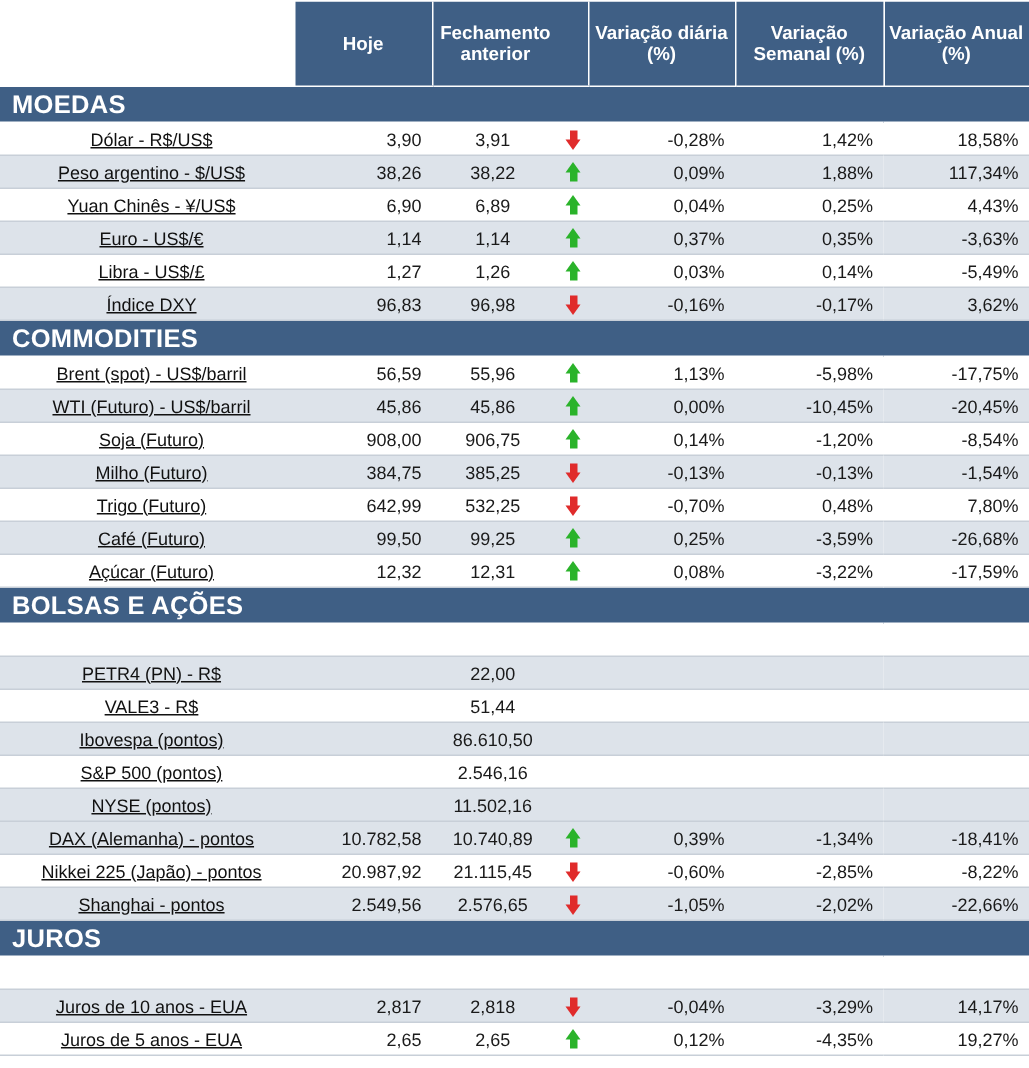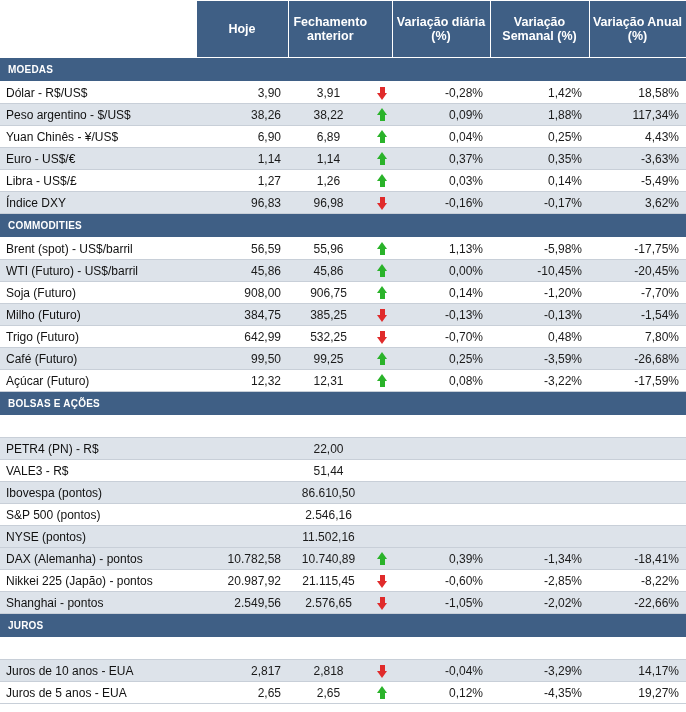--- a/index.html
+++ b/index.html
@@ -56,41 +56,42 @@
     border-right: none;
   }
   thead th.hoje-h { border-right: none; }
   thead th.prev-h { border-right: none; margin-top: 32px; }
 
   
   tr.section td {
     background: #3f5f85;
     color: #ffffff;
     font-weight: bold;
-    font-size: 10px;
+    font-size: 17px;
     height: 23px;
     padding: 0 0 0 8px;
     border-top: 1px solid #ffffff;
     border-bottom: 1px solid #ffffff;
     letter-spacing: 0.2px;
   }
 
   
   tr.data td {
     height: 21px;
     border-bottom: 1px solid #c8cfd8;
     font-size: 12px;
     vertical-align: middle;
   }
   tr.data td.label {
     padding-left: 6px;
-    text-align: left;
+    text-align: center;
     color: #111111;
     white-space: nowrap;
     overflow: hidden;
+    text-decoration: underline;
   }
   tr.data td.num {
     text-align: right;
     padding-right: 7px;
     white-space: nowrap;
   }
   tr.data td.prev {
     text-align: center;
     padding-right: 3px;
     white-space: nowrap;
@@ -246,21 +247,21 @@
         <td class="num">-10,45%</td>
         <td class="num">-20,45%</td>
       </tr>
       <tr class="data plain">
         <td class="label">Soja (Futuro)</td>
         <td class="num">908,00</td>
         <td class="prev">906,75</td>
         <td class="arrow"><span class="arw up"></span></td>
         <td class="num">0,14%</td>
         <td class="num">-1,20%</td>
-        <td class="num">-7,70%</td>
+        <td class="num">-8,54%</td>
       </tr>
       <tr class="data alt">
         <td class="label">Milho (Futuro)</td>
         <td class="num">384,75</td>
         <td class="prev">385,25</td>
         <td class="arrow"><span class="arw down"></span></td>
         <td class="num">-0,13%</td>
         <td class="num">-0,13%</td>
         <td class="num">-1,54%</td>
       </tr>

